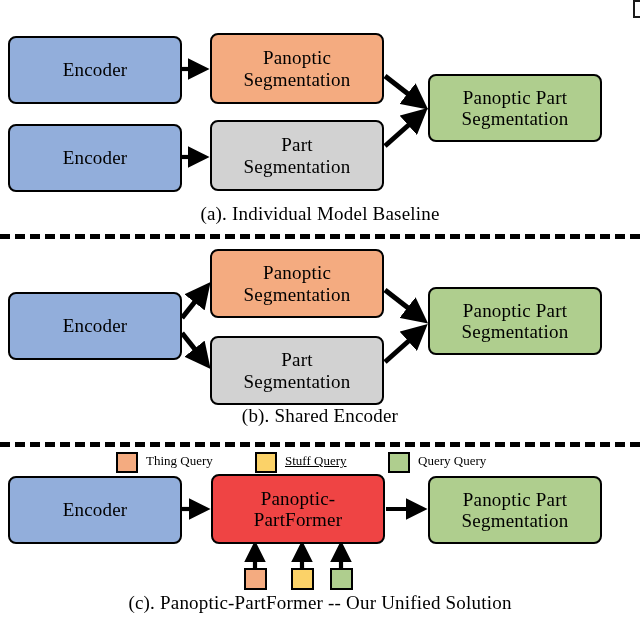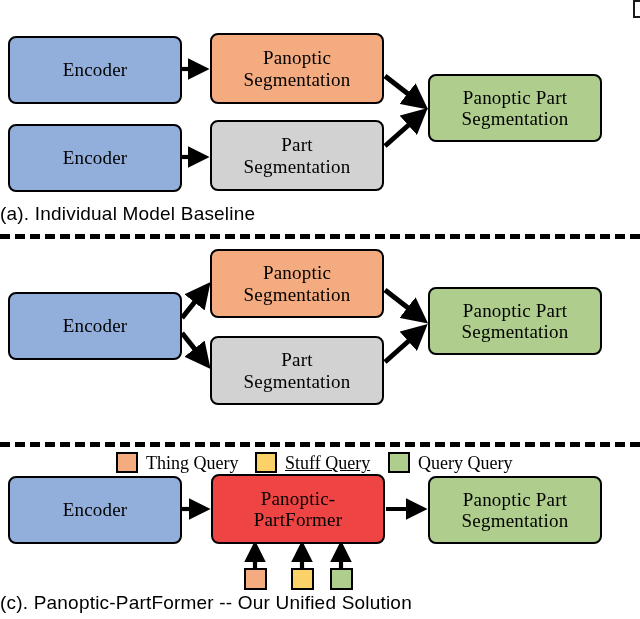--- a/index.html
+++ b/index.html
@@ -36,31 +36,31 @@
     white-space: pre-line;
     font-family: "Liberation Serif", "DejaVu Serif", serif;
   }
   .swatch {
     position: absolute;
     box-sizing: border-box;
     border: 2.5px solid #000000;
   }
   .legend-label {
     position: absolute;
-    font-size: 18px;
+    font-size: 13px;
     white-space: nowrap;
     font-family: "Liberation Serif", "DejaVu Serif", serif;
   }
   .caption {
     position: absolute;
     width: 100%;
-    text-align: left;
+    text-align: center;
     font-size: 19px;
     letter-spacing: 0.2px;
-    font-family: Liberation Sans, sans-serif;
+    font-family: Liberation Serif, serif;
   }
   .divider {
     position: absolute;
     left: 0;
     width: 640px;
     height: 0;
     border-top: 5px dashed #000000;
   }
   svg.edges {
     position: absolute;
@@ -132,20 +132,21 @@
 Segmentation</div>
 
   <div class="node" style="left:8px; top:292px; width:174px; height:68px; background:#92aedb;">Encoder</div>
 
   <div class="node" style="left:428px; top:287px; width:174px; height:68px; background:#afce8e;">Panoptic Part
 Segmentation</div>
 
   <div class="node" style="left:210px; top:336px; width:174px; height:69px; background:#d2d2d2;">Part
 Segmentation</div>
 
+  <div class="caption" style="top:405px;">(b). Shared Encoder</div>
 
   <div class="divider" style="top:442px;"></div>
 
   <div class="swatch" style="left:116px; top:452px; width:22px; height:21px; background:#f4ab80;"></div>
   <div class="legend-label" style="left:146px; top:453px;">Thing Query</div>
 
   <div class="swatch" style="left:255px; top:452px; width:22px; height:21px; background:#fbd268;"></div>
   <div class="legend-label" style="left:285px; top:453px;text-decoration:underline;">Stuff Query</div>
 
   <div class="swatch" style="left:388px; top:452px; width:22px; height:21px; background:#afce8e;"></div>

